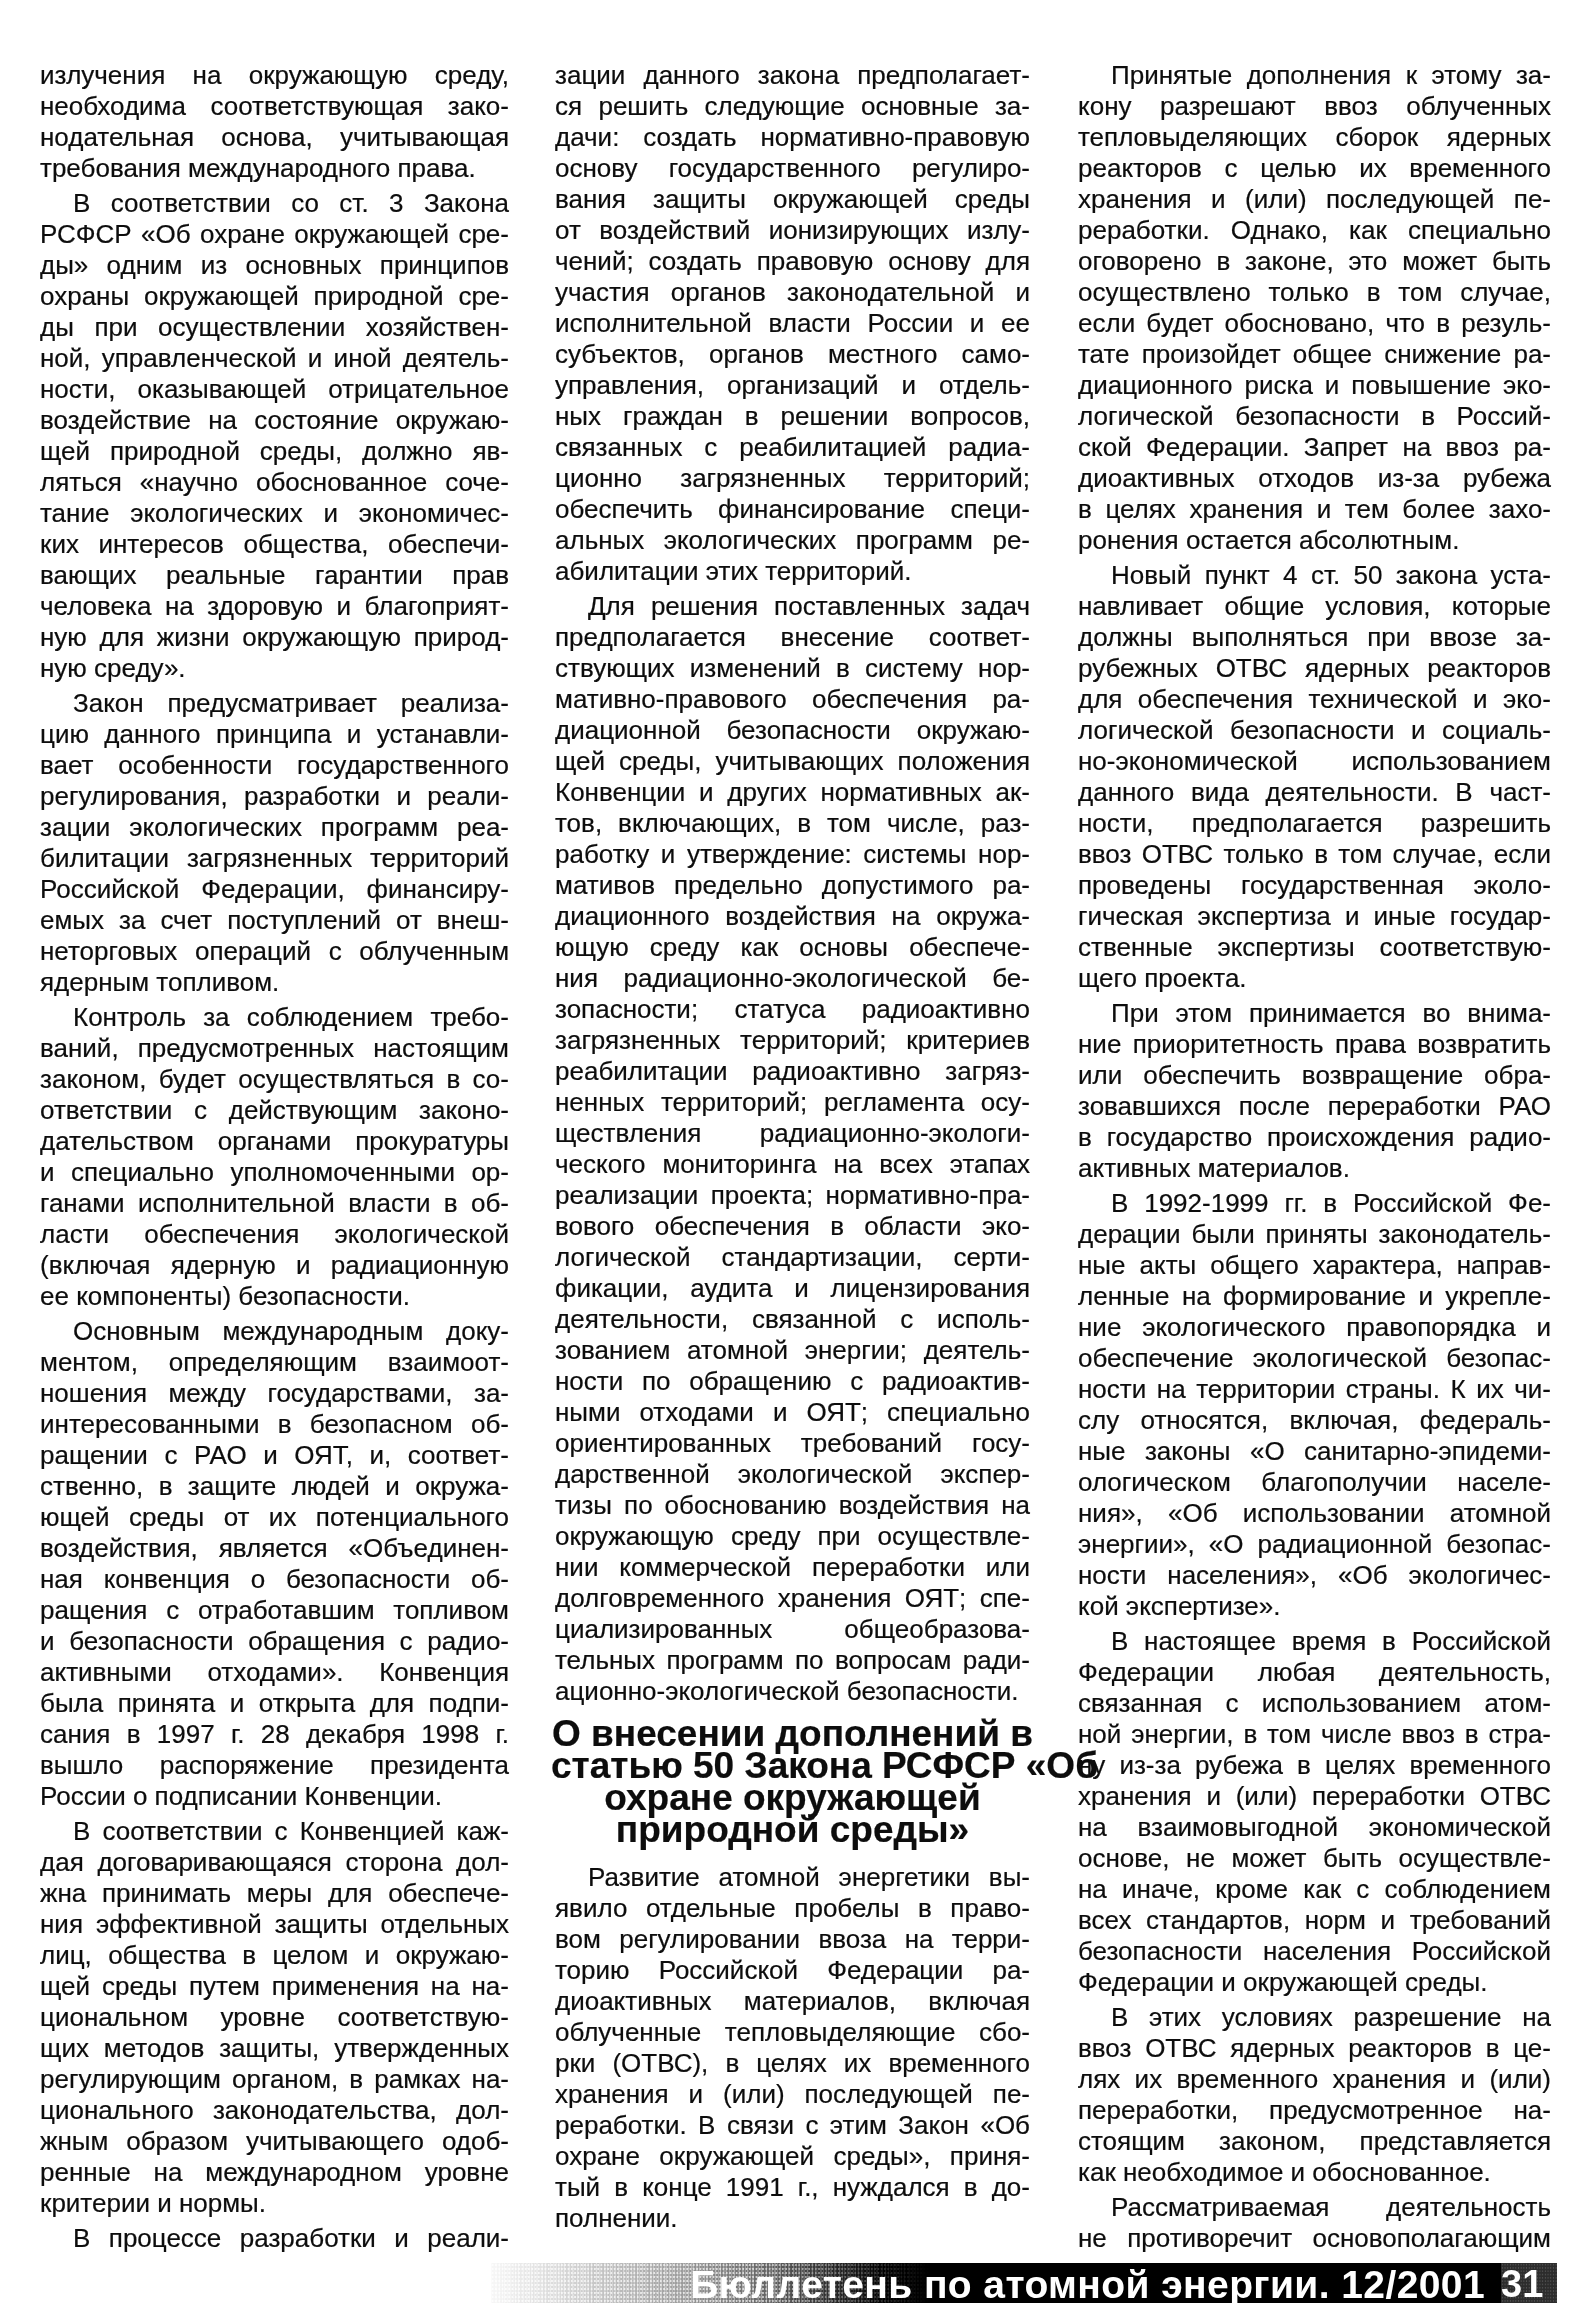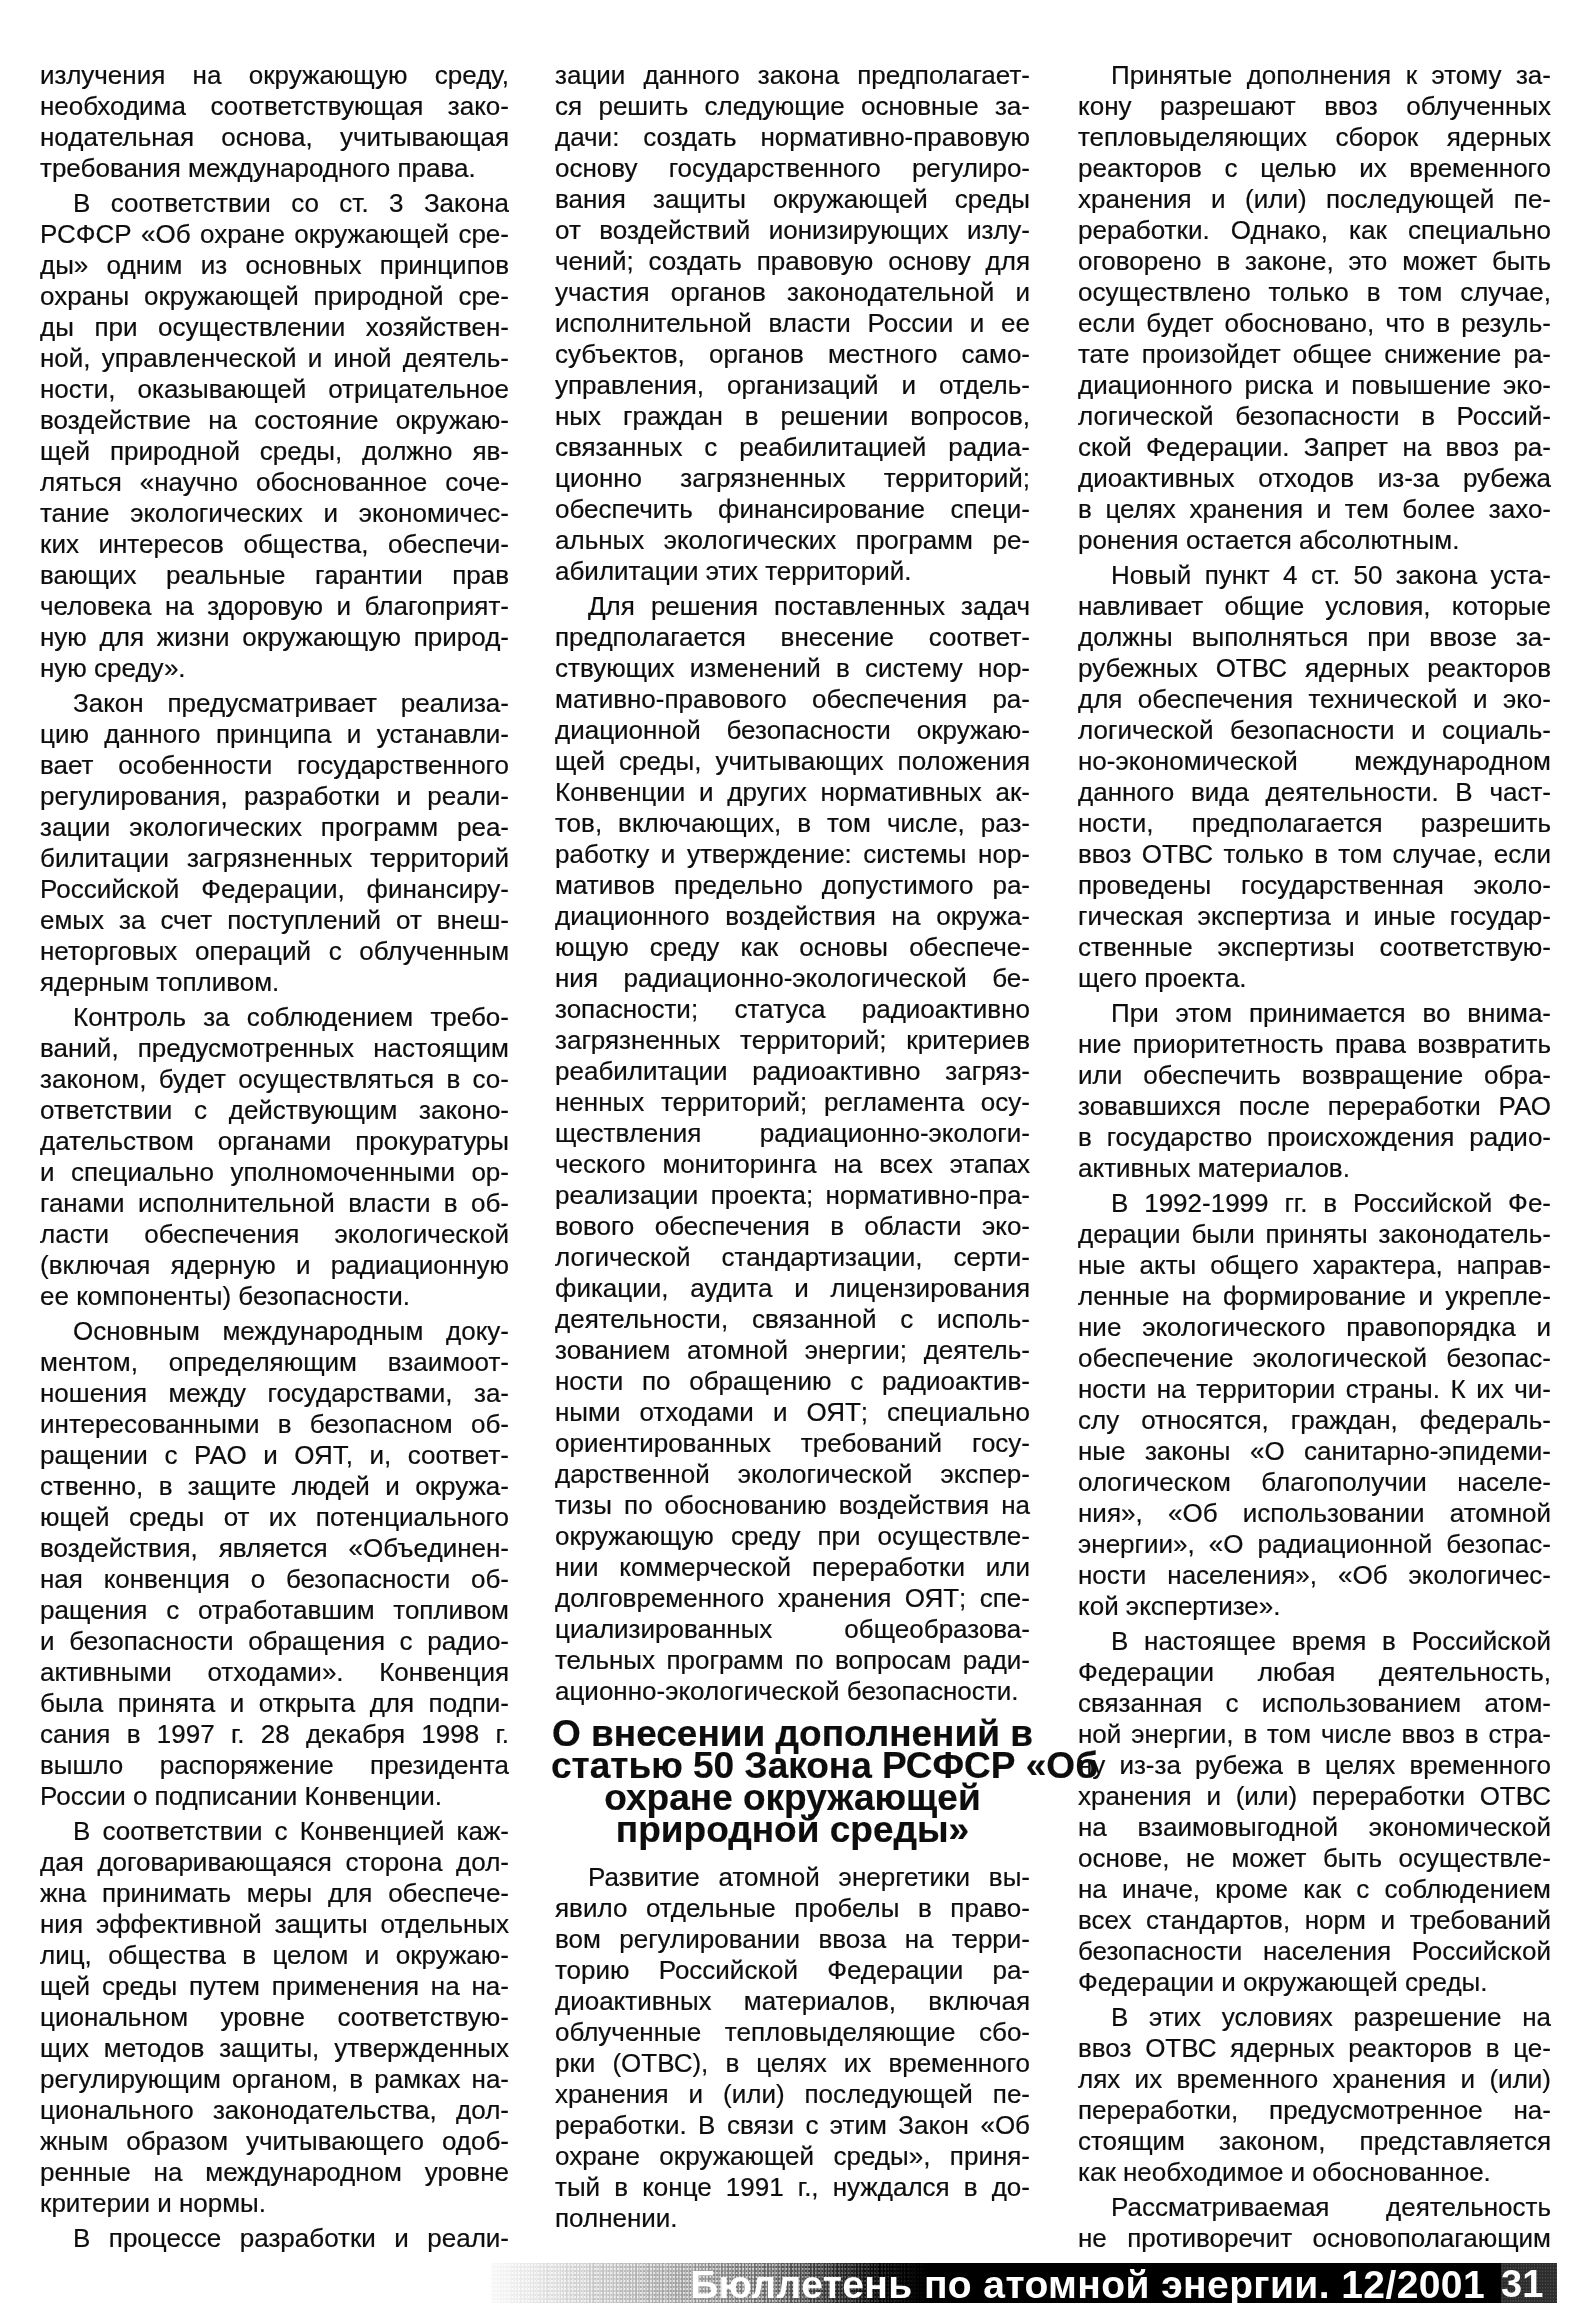--- a/index.html
+++ b/index.html
@@ -251,21 +251,21 @@
       <div class="ln">в целях хранения и тем более захо-</div>
       <div class="ln end">ронения остается абсолютным.</div>
     </div>
     <div class="para">
       <div class="ln ind">Новый пункт 4 ст. 50 закона уста-</div>
       <div class="ln">навливает общие условия, которые</div>
       <div class="ln">должны выполняться при ввозе за-</div>
       <div class="ln">рубежных ОТВС ядерных реакторов</div>
       <div class="ln">для обеспечения технической и эко-</div>
       <div class="ln">логической безопасности и социаль-</div>
-      <div class="ln">но-экономической международном</div>
+      <div class="ln">но-экономической использованием</div>
       <div class="ln">данного вида деятельности. В част-</div>
       <div class="ln">ности, предполагается разрешить</div>
       <div class="ln">ввоз ОТВС только в том случае, если</div>
       <div class="ln">проведены государственная эколо-</div>
       <div class="ln">гическая экспертиза и иные государ-</div>
       <div class="ln">ственные экспертизы соответствую-</div>
       <div class="ln end">щего проекта.</div>
     </div>
     <div class="para">
       <div class="ln ind">При этом принимается во внима-</div>
@@ -276,21 +276,21 @@
       <div class="ln end">активных материалов.</div>
     </div>
     <div class="para">
       <div class="ln ind">В 1992-1999 гг. в Российской Фе-</div>
       <div class="ln">дерации были приняты законодатель-</div>
       <div class="ln">ные акты общего характера, направ-</div>
       <div class="ln">ленные на формирование и укрепле-</div>
       <div class="ln">ние экологического правопорядка и</div>
       <div class="ln">обеспечение экологической безопас-</div>
       <div class="ln">ности на территории страны. К их чи-</div>
-      <div class="ln">слу относятся, граждан, федераль-</div>
+      <div class="ln">слу относятся, включая, федераль-</div>
       <div class="ln">ные законы «О санитарно-эпидеми-</div>
       <div class="ln">ологическом благополучии населе-</div>
       <div class="ln">ния», «Об использовании атомной</div>
       <div class="ln">энергии», «О радиационной безопас-</div>
       <div class="ln">ности населения», «Об экологичес-</div>
       <div class="ln end">кой экспертизе».</div>
     </div>
     <div class="para">
       <div class="ln ind">В настоящее время в Российской</div>
       <div class="ln">Федерации любая деятельность,</div>

